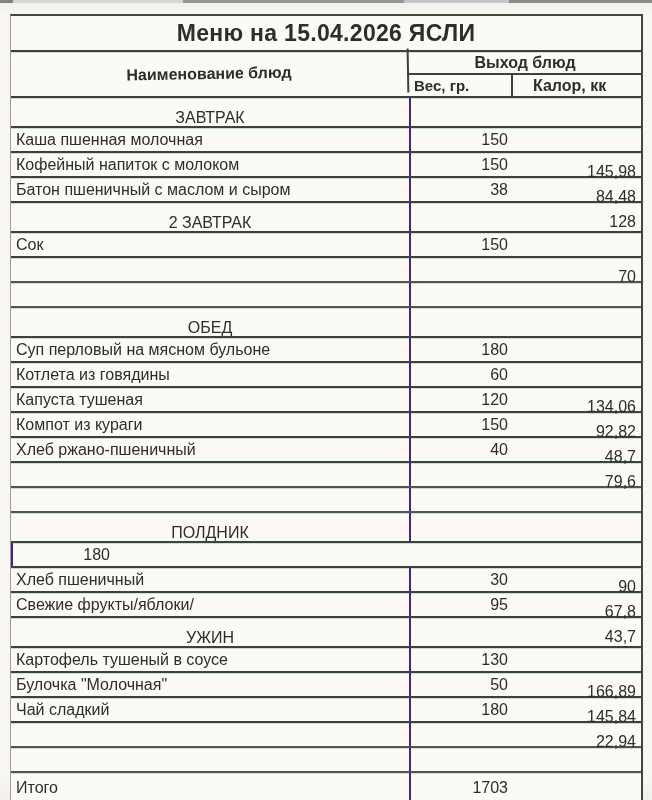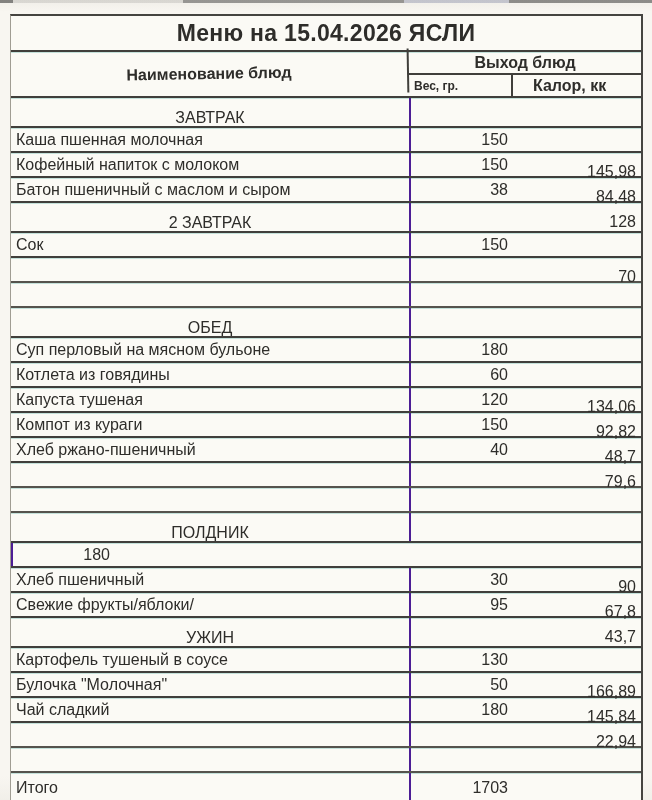--- a/index.html
+++ b/index.html
@@ -43,21 +43,21 @@
     transform:rotate(-1deg);
   }
   .h-out{flex:1;display:flex;flex-direction:column;}
   .h-group{
     height:21px;display:flex;align-items:center;justify-content:center;
     font-size:16px;font-weight:600;border-bottom:2px solid #403f3b;
   }
   .h-sub{flex:1;display:flex;}
   .h-weight{
     flex:0 0 104px;box-sizing:border-box;display:flex;align-items:center;
-    padding-left:5px;font-size:12px;font-weight:600;border-right:2px solid #403f3b;
+    padding-left:5px;font-size:15px;font-weight:600;border-right:2px solid #403f3b;
   }
   .h-cal{flex:1;display:flex;align-items:center;padding-left:20px;font-size:16px;font-weight:600;}
   .row{display:flex;height:23px;font-size:16px;}
   .row.section{height:28px;}
   .row.total{height:29px;}
   .row > div{box-sizing:border-box;display:flex;align-items:center;}
   .c-name{flex:0 0 398px;padding-left:5px;}
   .section .c-name{justify-content:center;padding-left:0;font-weight:400;margin-top:12px;}
   .c-weight{flex:0 0 104px;justify-content:flex-end;padding-right:5px;border-left:2px solid #4c1d95;}
   .c-cal{flex:1;justify-content:flex-end;padding-right:5px;border-left:2px solid #be185d;margin-top:44px;}

